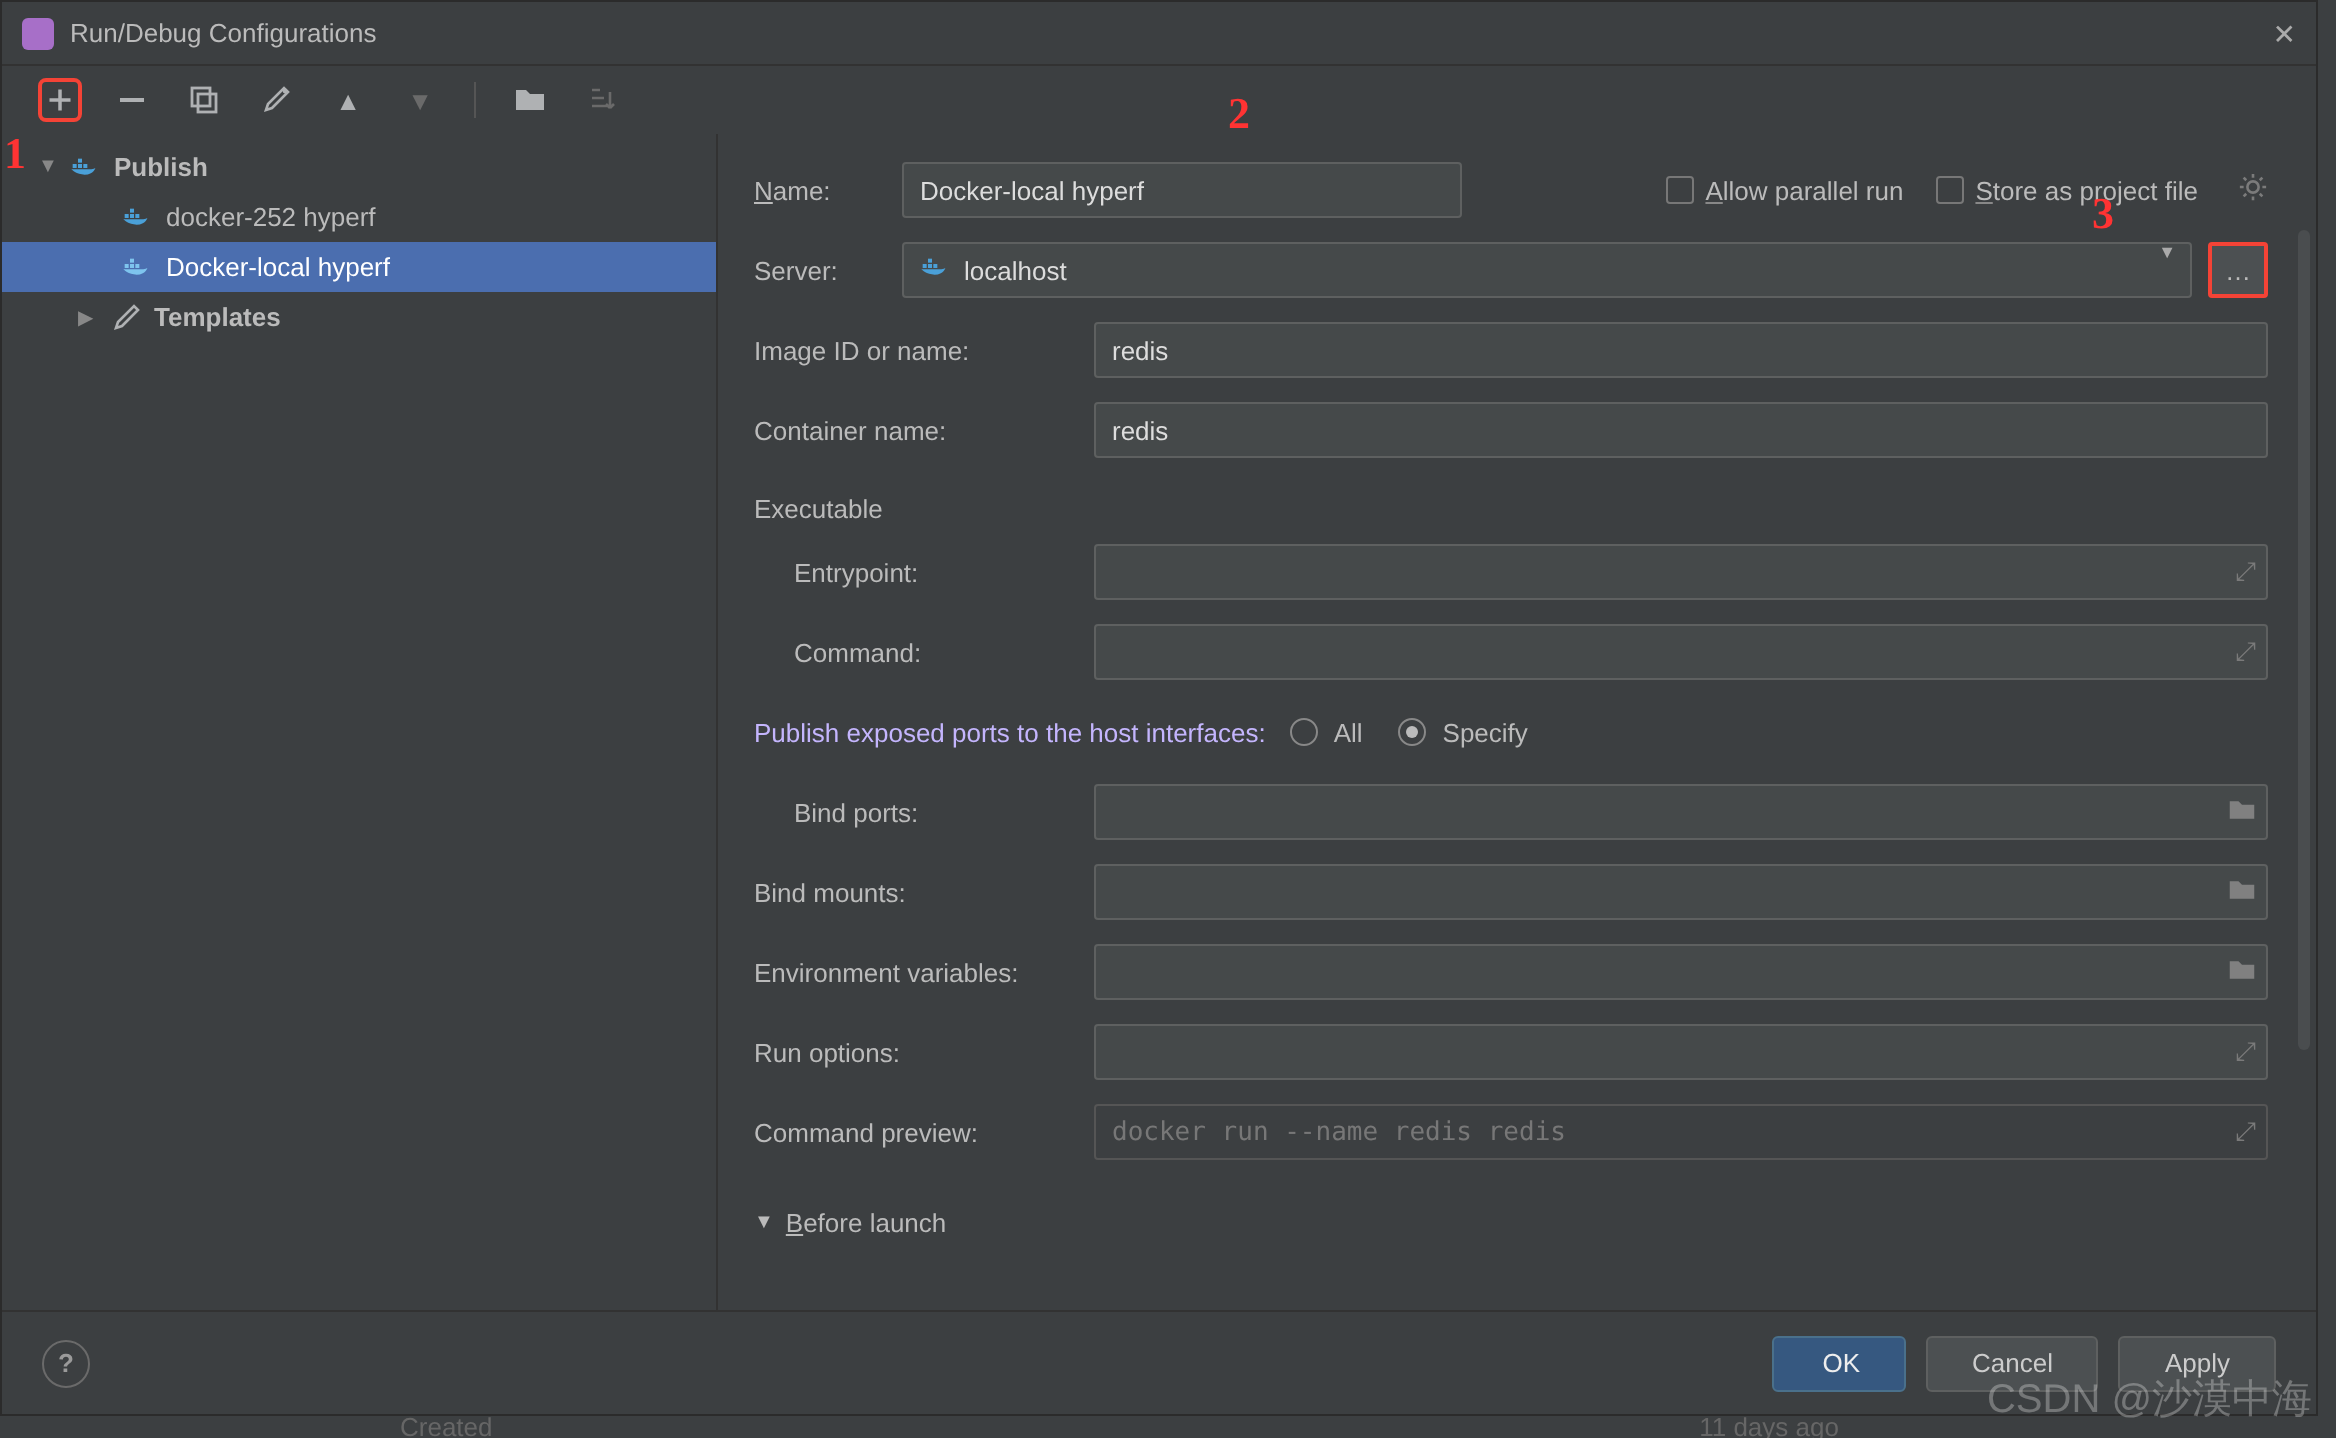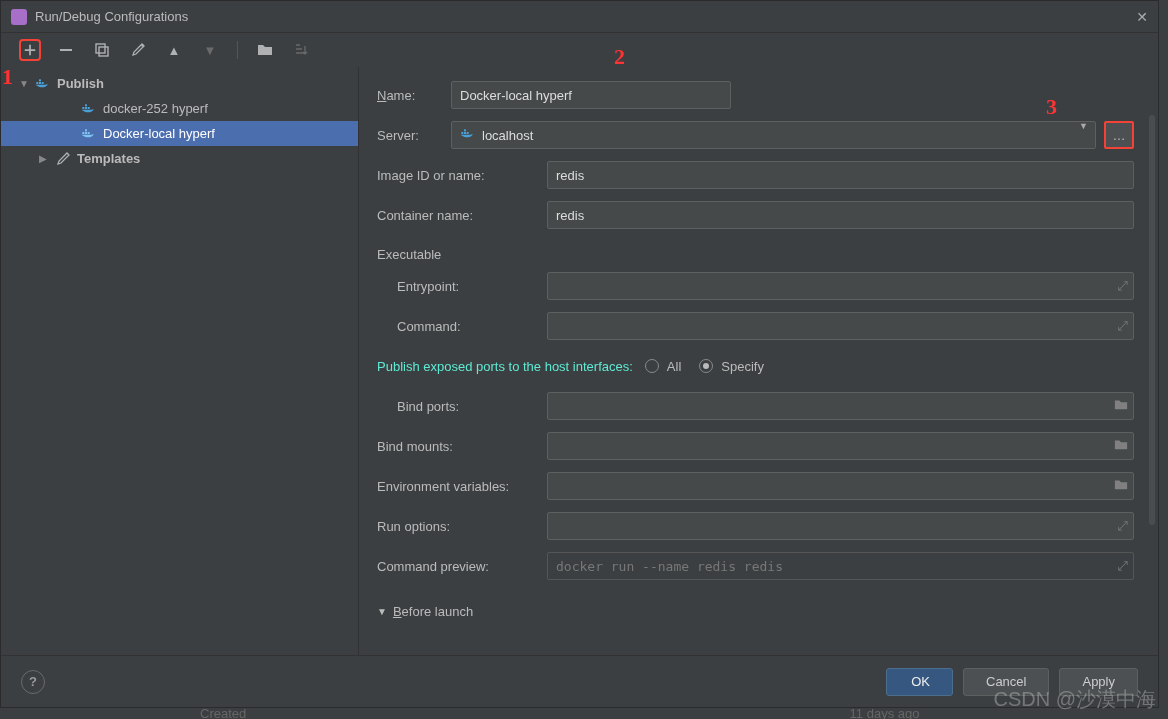--- a/index.html
+++ b/index.html
@@ -8,21 +8,21 @@
 .titlebar { height:32px; display:flex; align-items:center; padding:0 10px; background:#3c3f41; border-bottom:1px solid #323232; }
 .titlebar .app-icon { width:16px; height:16px; background:#a76fc8; border-radius:3px; margin-right:8px; display:inline-block; }
 .titlebar .close { margin-left:auto; color:#aaa; font-size:14px; cursor:pointer; }
 .toolbar { height:34px; display:flex; align-items:center; gap:14px; padding:0 12px 0 18px; }
 .toolbar .tb-btn { width:22px; height:22px; display:flex; align-items:center; justify-content:center; color:#afb1b3; cursor:pointer; }
 .toolbar svg { width:16px; height:16px; }
 .red-box { border:2px solid #f44336; border-radius:4px; padding:2px; }
 .body { flex:1; display:flex; min-height:0; }
 .sidebar { width:358px; border-right:1px solid #323232; overflow:auto; padding-top:4px; position:relative; }
 .tree-row { height:25px; display:flex; align-items:center; padding-left:18px; cursor:pointer; color:#bbb; white-space:nowrap; }
-.tree-row.child { padding-left:80px; }
+.tree-row.child { padding-left:60px; }
 .tree-row.tpl { padding-left:38px; }
 .tree-row.selected { background:#4b6eaf; color:#fff; }
 .tree-row .arrow { width:12px; color:#888; margin-right:4px; font-size:10px; }
 .tree-row .icon { width:16px; height:16px; margin-right:6px; display:inline-flex; align-items:center; justify-content:center; }
 .docker-ico svg { width:16px; height:12px; }
 .main { flex:1; display:flex; flex-direction:column; padding:14px 24px 6px 18px; overflow:hidden; position:relative; }
 .form-row { display:flex; align-items:center; margin-bottom:12px; min-height:28px; }
 .form-row .lbl { width:170px; color:#bbb; }
 .indent .lbl { width:170px; padding-left:20px; }
 .input { background:#45494a; border:1px solid #5e6060; height:28px; color:#ddd; padding:0 8px; border-radius:2px; }
@@ -165,20 +165,36 @@
         <b>Templates</b>
       </div>
     </div>
 
     <div class="main">
       <div class="scroll-track"></div>
 
       <div class="form-row">
         <span class="lbl" style="width:74px"><span style="text-decoration:underline">N</span>ame:</span>
         <input type="text" class="input name-input" value="Docker-local hyperf" style="">
+        <div class="top-opts">
+          <label>
+              <span class="chk"></span>
+              <span><span class="u">A</span>llow parallel run</span>
+            </label>
+          <label>
+              <span class="chk"></span>
+              <span><span class="u">S</span>tore as project file</span>
+            </label>
+          <span class="gear">
+            <svg width="15" height="15" viewBox="0 0 16 16">
+                <circle cx="8" cy="8" r="3" fill="none" stroke="#7b7b7b" stroke-width="1.4"></circle>
+                <path d="M8 1v2M8 13v2M1 8h2M13 8h2M3 3l1.4 1.4M11.6 11.6L13 13M3 13l1.4-1.4M11.6 4.4L13 3" stroke="#7b7b7b" stroke-width="1.4"></path>
+              </svg>
+          </span>
+        </div>
       </div>
 
       <div class="form-row">
         <span class="lbl" style="width:74px">Server:</span>
         <div class="dropdown">
           <div class="input" style="display:flex;align-items:center;gap:6px;">
             <span class="docker-ico">
               <svg width="16" height="12" viewBox="0 0 24 18">
                   <g fill="#4aa0d8">
                     <rect x="2" y="6" width="3" height="3"></rect>
@@ -211,21 +227,21 @@
       <div class="form-row indent">
         <span class="lbl">Entrypoint:</span>
         <div class="fill-input"><input type="text" class="input" style="width: 100%;"><span class="expand-ico">⤢</span></div>
       </div>
       <div class="form-row indent">
         <span class="lbl">Command:</span>
         <div class="fill-input"><input type="text" class="input" style="width: 100%;"><span class="expand-ico">⤢</span></div>
       </div>
 
       <div class="form-row">
-        <span style="color:#5eead4">Publish exposed ports to the host interfaces:</span>
+        <span style="color:#c4b5fd">Publish exposed ports to the host interfaces:</span>
         <div class="radio-row" style="margin-left:12px">
           <span class="radio"></span>
           <span>All</span>
           <span class="radio checked" style="margin-left:10px"></span>
           <span>Specify</span>
         </div>
       </div>
 
       <div class="form-row indent">
         <span class="lbl">Bind ports:</span>

